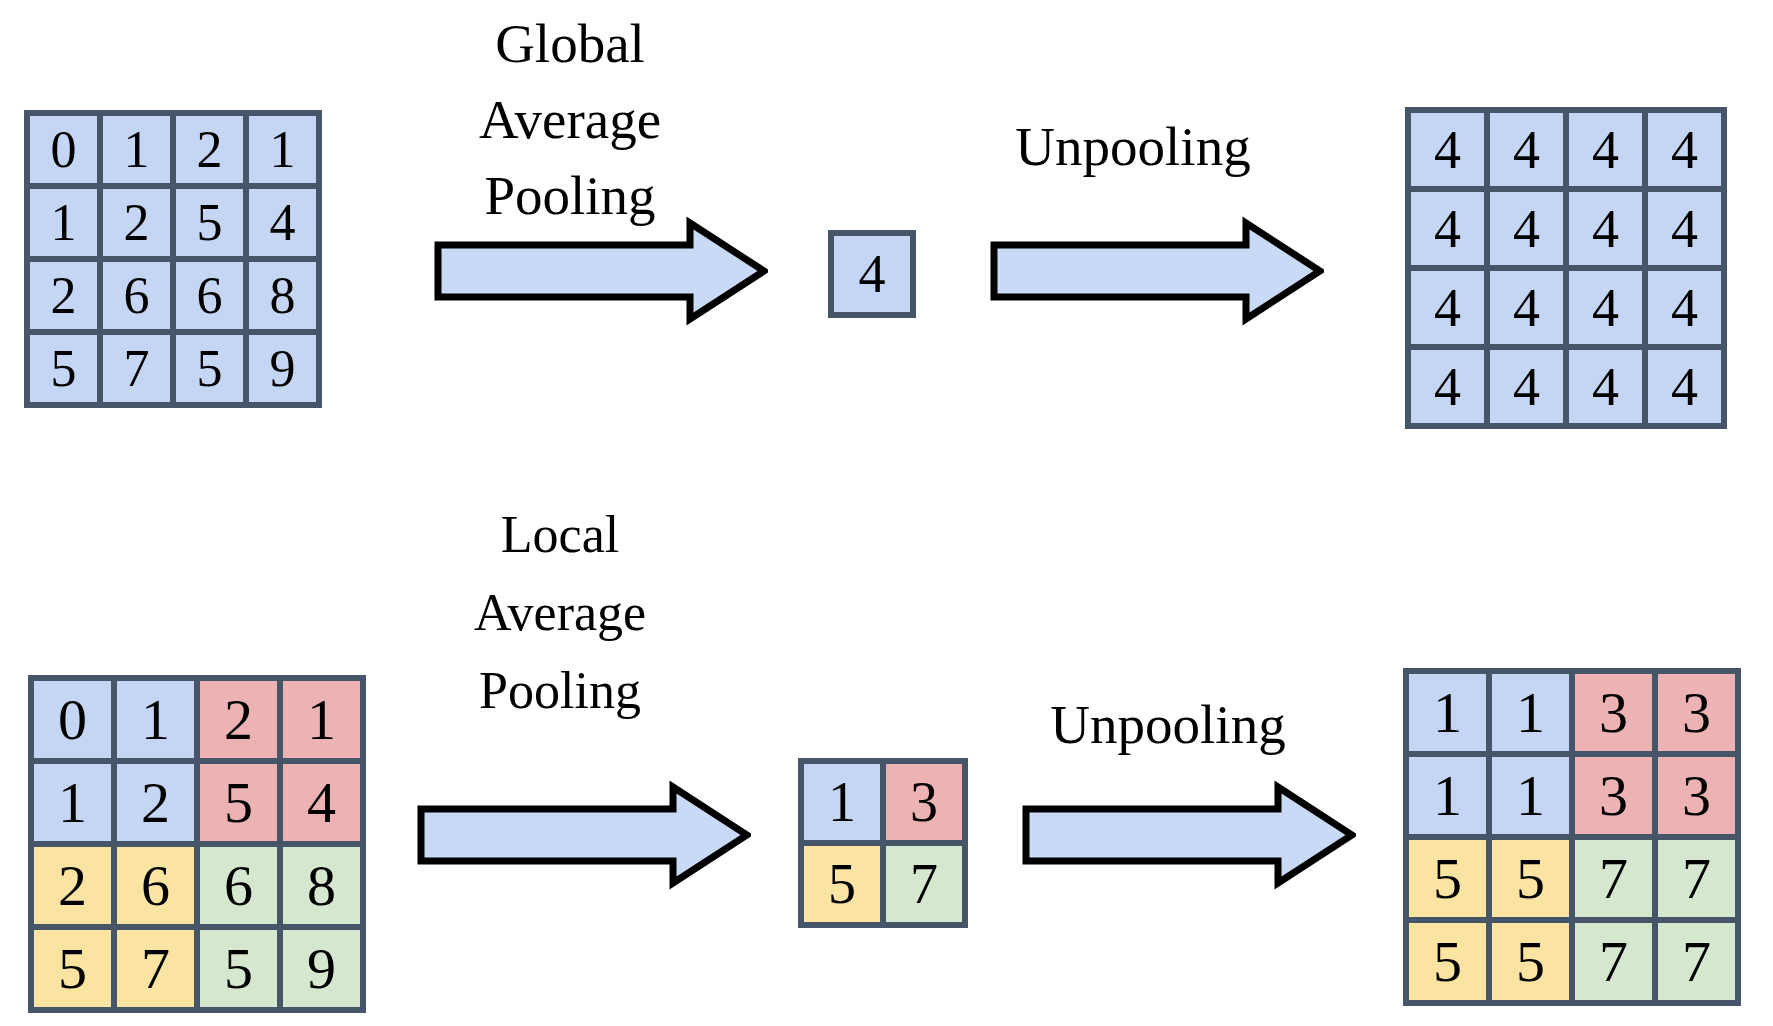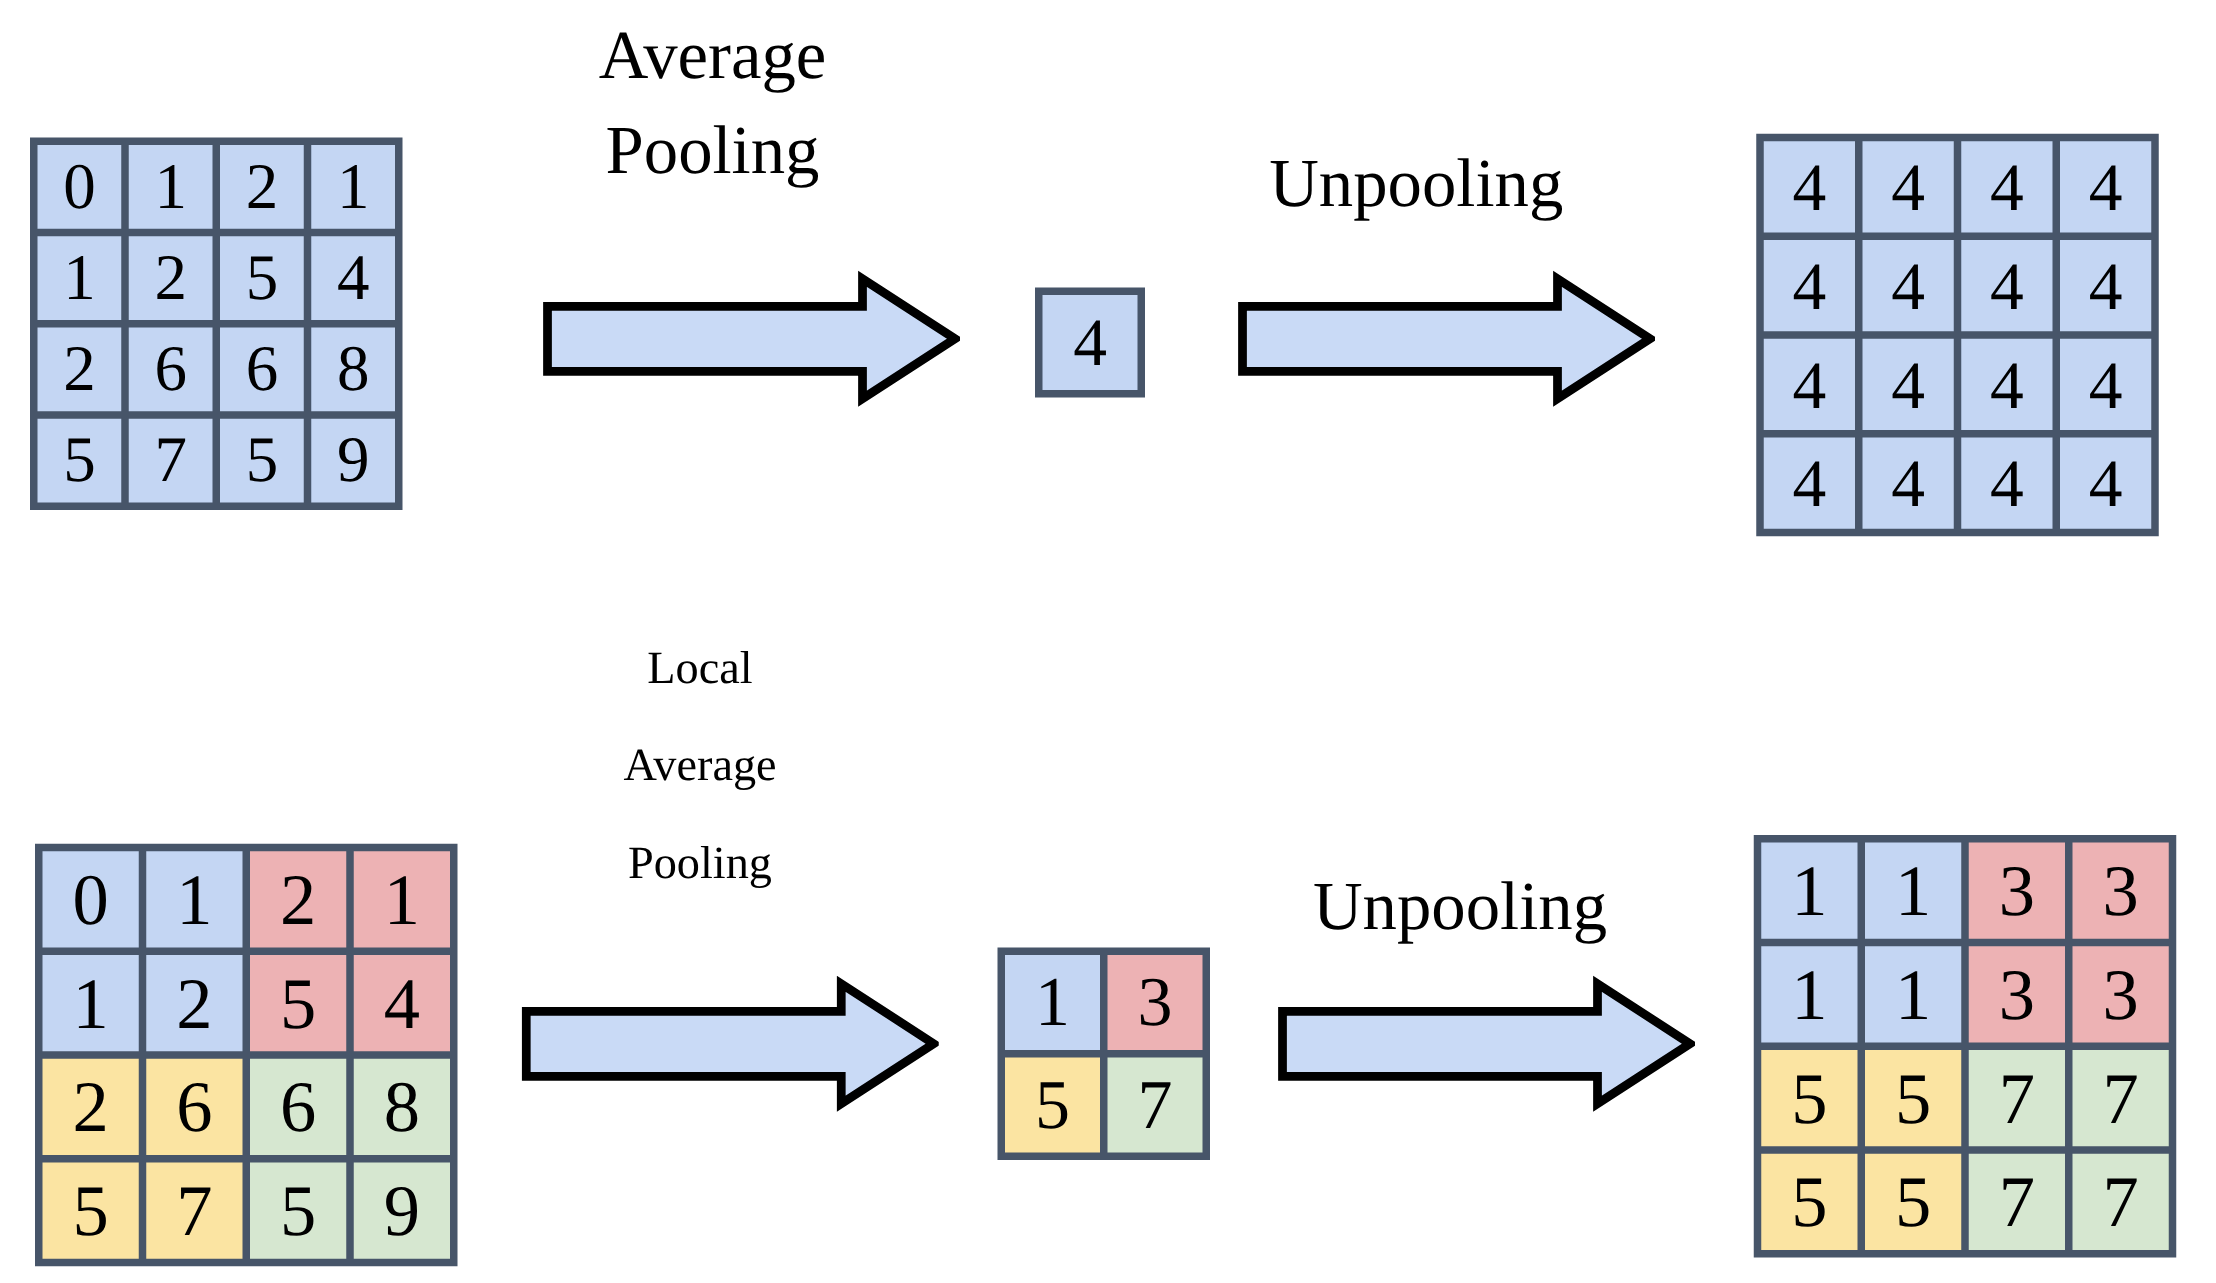--- a/index.html
+++ b/index.html
@@ -53,20 +53,21 @@
     <div class="cell" style="width: 67px; height: 67px; font-size: 52px; background: rgb(196, 214, 243); color: rgb(0, 0, 0);">6</div>
     <div class="cell" style="width: 67px; height: 67px; font-size: 52px; background: rgb(196, 214, 243); color: rgb(0, 0, 0);">6</div>
     <div class="cell" style="width: 67px; height: 67px; font-size: 52px; background: rgb(196, 214, 243); color: rgb(0, 0, 0);">8</div>
     <div class="cell" style="width: 67px; height: 67px; font-size: 52px; background: rgb(196, 214, 243); color: rgb(0, 0, 0);">5</div>
     <div class="cell" style="width: 67px; height: 67px; font-size: 52px; background: rgb(196, 214, 243); color: rgb(0, 0, 0);">7</div>
     <div class="cell" style="width: 67px; height: 67px; font-size: 52px; background: rgb(196, 214, 243); color: rgb(0, 0, 0);">5</div>
     <div class="cell" style="width: 67px; height: 67px; font-size: 52px; background: rgb(196, 214, 243); color: rgb(0, 0, 0);">9</div>
   </div>
 
 <div class="label" style="left:420px; top:6px; width:300px; font-size:55px; line-height:76px;">
+  <div>Global</div>
   <div>Average</div>
   <div>Pooling</div>
 </div>
 
 <svg class="arrow" style="left:434px; top:216px;" width="334" height="110" viewBox="0 0 334 110">
   <polygon class="arrow-poly" points="4,29 256,29 256,7 330,55 256,103 256,81 4,81" stroke-width="7" stroke-linejoin="miter" fill="#c9daf6" stroke="#000000"></polygon>
 </svg>
 
 <div class="grid" style="left: 828px; top: 230px; background: rgb(71, 85, 105); grid-template-columns: repeat(1, 76px);">
     <div class="cell" style="width: 76px; height: 76px; font-size: 54px; background: rgb(196, 214, 243); color: rgb(0, 0, 0);">4</div>
@@ -92,21 +93,21 @@
     <div class="cell" style="width: 73px; height: 73px; font-size: 54px; background: rgb(196, 214, 243); color: rgb(0, 0, 0);">4</div>
     <div class="cell" style="width: 73px; height: 73px; font-size: 54px; background: rgb(196, 214, 243); color: rgb(0, 0, 0);">4</div>
     <div class="cell" style="width: 73px; height: 73px; font-size: 54px; background: rgb(196, 214, 243); color: rgb(0, 0, 0);">4</div>
     <div class="cell" style="width: 73px; height: 73px; font-size: 54px; background: rgb(196, 214, 243); color: rgb(0, 0, 0);">4</div>
     <div class="cell" style="width: 73px; height: 73px; font-size: 54px; background: rgb(196, 214, 243); color: rgb(0, 0, 0);">4</div>
     <div class="cell" style="width: 73px; height: 73px; font-size: 54px; background: rgb(196, 214, 243); color: rgb(0, 0, 0);">4</div>
     <div class="cell" style="width: 73px; height: 73px; font-size: 54px; background: rgb(196, 214, 243); color: rgb(0, 0, 0);">4</div>
     <div class="cell" style="width: 73px; height: 73px; font-size: 54px; background: rgb(196, 214, 243); color: rgb(0, 0, 0);">4</div>
   </div>
 
-<div class="label" style="left:410px; top:496px; width:300px; font-size:37px; line-height:78px;">
+<div class="label" style="left:410px; top:496px; width:300px; font-size:52px; line-height:78px;">
   <div>Local</div>
   <div>Average</div>
   <div>Pooling</div>
 </div>
 
 <div class="grid" style="left: 28px; top: 675px; background: rgb(71, 85, 105); grid-template-columns: repeat(4, 77px);">
     <div class="cell" style="width: 77px; height: 77px; font-size: 58px; background: rgb(196, 214, 243); color: rgb(0, 0, 0);">0</div>
     <div class="cell" style="width: 77px; height: 77px; font-size: 58px; background: rgb(196, 214, 243); color: rgb(0, 0, 0);">1</div>
     <div class="cell" style="width: 77px; height: 77px; font-size: 58px; background: rgb(237, 178, 180); color: rgb(0, 0, 0);">2</div>
     <div class="cell" style="width: 77px; height: 77px; font-size: 58px; background: rgb(237, 178, 180); color: rgb(0, 0, 0);">1</div>

